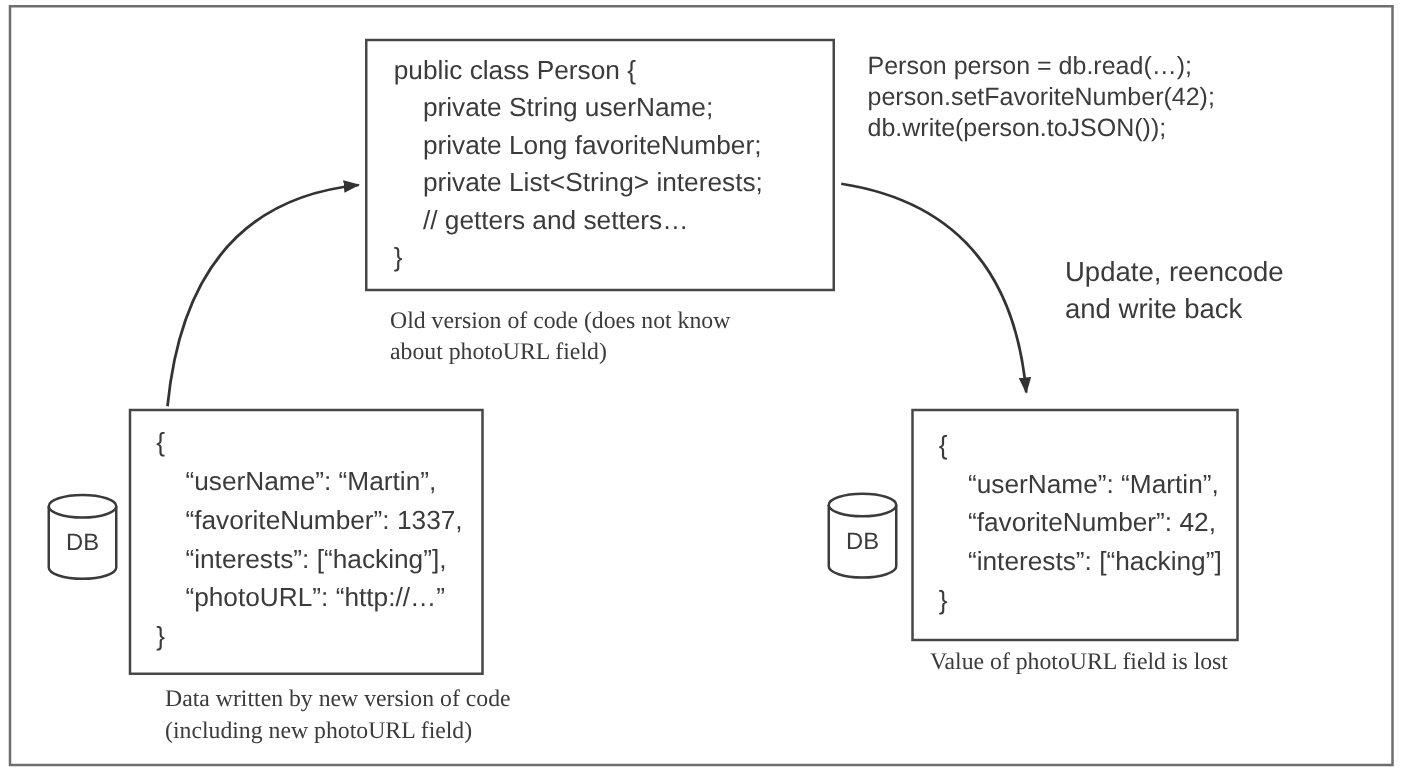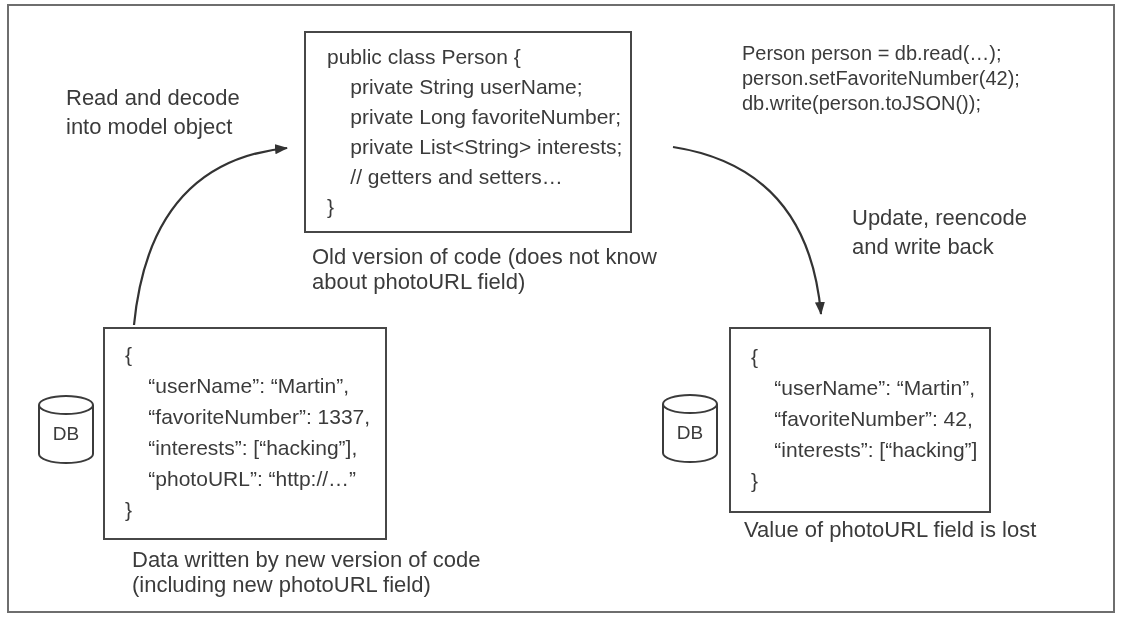--- a/index.html
+++ b/index.html
@@ -8,29 +8,29 @@
     font-family:"Liberation Sans", sans-serif; color:#3b3b3b; overflow:hidden;
   }
   .frame {
     position:absolute; left:7px; top:4px; width:1108px; height:609px;
     border:2px solid #6e6e6e; box-sizing:border-box; background:#ffffff;
   }
   .pre { white-space:pre; }
   .box {
     position:absolute; border:2px solid #474747; box-sizing:border-box; background:#ffffff;
   }
-  .class-box { left:304px; top:31px; width:328px; height:202px; padding:9px 0 0 21px; }
+  .class-box { left:292px; top:31px; width:376px; height:202px; padding:9px 0 0 21px; }
   .class-box .pre { font-size:21px; line-height:30px; }
   .json-box-left  { left:103px; top:327px; width:284px; height:213px; padding:10px 0 0 20px; }
   .json-box-right { left:729px; top:327px; width:262px; height:186px; padding:12px 0 0 20px; }
   .json-text { font-size:21px; line-height:31px; }
   .snippet {
-    position:absolute; left:694px; top:41px; font-size:20px; line-height:25px;margin-left:48px;
+    position:absolute; left:694px; top:41px; font-size:20px; line-height:25px;
   }
-  .caption { position:absolute; font-size:22px; line-height:25px; }
+  .caption { position:absolute; font-size:19px; line-height:25px;font-family:Liberation Serif, serif; }
   .caption-class { left:312px; top:244px; }
   .caption-left  { left:132px; top:547px; }
   .caption-right { left:744px; top:517px; }
   .arrow-label { position:absolute; font-size:22px; line-height:29px; }
   .label-read  { left:66px;  top:83px; }
   .label-write { left:836px; top:203px;margin-left:16px; }
   .db { position:absolute; }
   .db-left  { left:37px;  top:394px; }
   .db-right { left:661px; top:393px; }
   .arrows { position:absolute; left:0; top:0; pointer-events:none; }
@@ -38,22 +38,20 @@
     font-family:"Liberation Sans", sans-serif; fill:#3b3b3b; font-size:19px;
   }
 </style>
 </head>
 <body>
 
 <div class="page">
 
   <div class="frame"></div>
 
-  <div class="arrow-label label-read pre">Read and decode
-into model object</div>
 
   <div class="box class-box">
     <div class="pre">public class Person {
     private String userName;
     private Long favoriteNumber;
     private List&lt;String&gt; interests;
     // getters and setters…
 }</div>
   </div>
   <div class="caption caption-class pre">Old version of code (does not know

